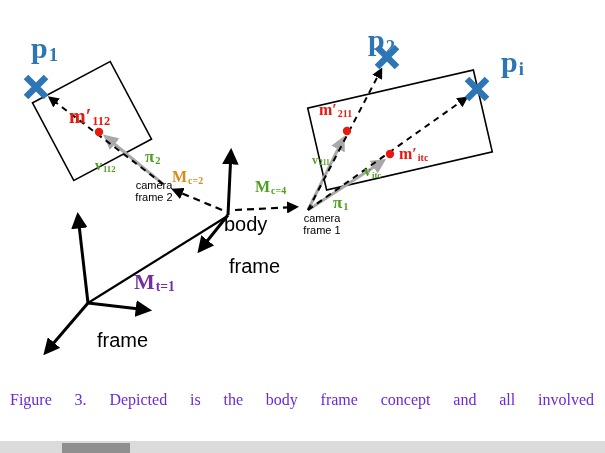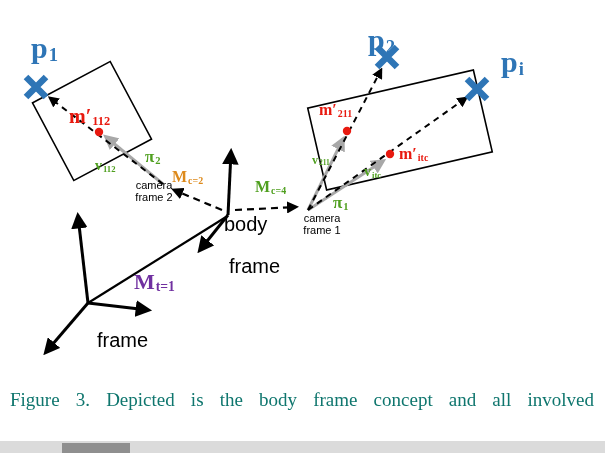--- a/index.html
+++ b/index.html
@@ -39,23 +39,23 @@
   .frame-lbl.big   { font-size: 20px; line-height: 22px; }
   .indent2 { margin-left: 5px; margin-top: 20px; }
 
   
   .caption {
     position: absolute;
     left: 10px;
     top: 388px;
     width: 584px;
     font-family: "Liberation Serif", serif;
-    font-size: 19px;
+    font-size: 16px;
     line-height: 23px;
-    color: #0f766e;
+    color: #6d28d9;
   }
   .caption .l1 { text-align: justify; text-align-last: justify; }
 
   
   .strip      { position: absolute; left: 0; bottom: 0; width: 605px; height: 12px; background: #dbdbdb; }
   .strip-dark { position: absolute; left: 62px; bottom: 0; width: 68px; height: 10px; background: #8f8f8f; }
 </style>
 </head>
 <body>
 

